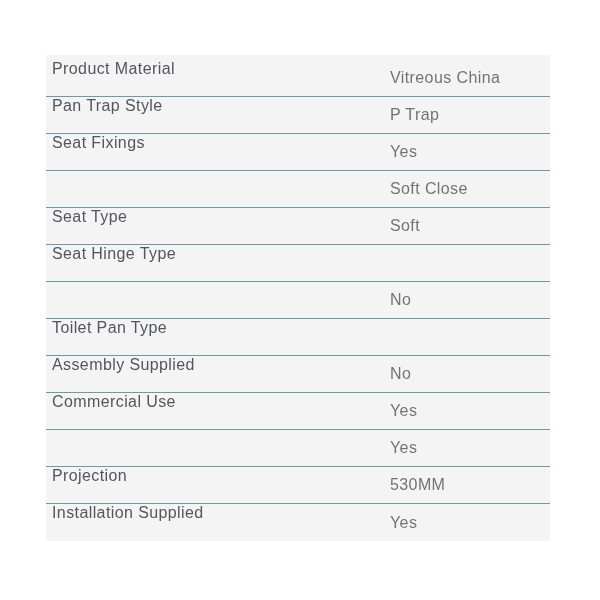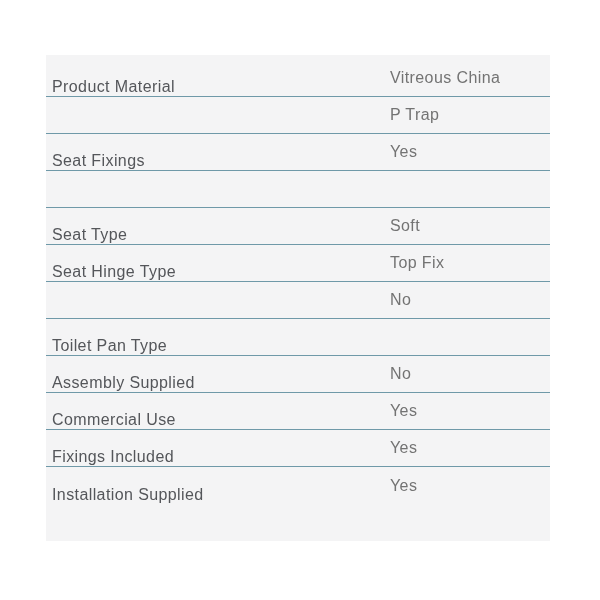--- a/index.html
+++ b/index.html
@@ -27,21 +27,21 @@
     padding-top: 5px;
     box-sizing: border-box;
     overflow: hidden;
   }
   .spec-row {
     position: relative;
     height: 37px;
     box-sizing: border-box;
     border-bottom: 1px solid #6f99a8;
     display: flex;
-    align-items: flex-end;
+    align-items: flex-start;
   }
   .spec-row:last-child {
     border-bottom: none;
   }
   .spec-label {
     padding-left: 6px;
     font-size: 16px;
     letter-spacing: 0.4px;
     color: #54565a;
     white-space: nowrap;
@@ -63,52 +63,56 @@
 <body>
 
 <div class="page">
   <div class="spec-table" id="spec-table">
 
   <div class="spec-row">
         <span class="spec-label">Product Material</span>
         <span class="spec-value">Vitreous China</span>
       </div>
       <div class="spec-row">
+        <span class="spec-label">Pan Trap Style</span>
         <span class="spec-value">P Trap</span>
       </div>
       <div class="spec-row">
         <span class="spec-label">Seat Fixings</span>
         <span class="spec-value">Yes</span>
       </div>
       <div class="spec-row">
+        <span class="spec-value">Soft Close</span>
       </div>
       <div class="spec-row">
         <span class="spec-label">Seat Type</span>
         <span class="spec-value">Soft</span>
       </div>
       <div class="spec-row">
         <span class="spec-label">Seat Hinge Type</span>
-        <span class="spec-value">Top Fix</span>
       </div>
       <div class="spec-row">
         <span class="spec-value">No</span>
       </div>
       <div class="spec-row">
         <span class="spec-label">Toilet Pan Type</span>
       </div>
       <div class="spec-row">
         <span class="spec-label">Assembly Supplied</span>
         <span class="spec-value">No</span>
       </div>
       <div class="spec-row">
         <span class="spec-label">Commercial Use</span>
         <span class="spec-value">Yes</span>
       </div>
       <div class="spec-row">
-        <span class="spec-label">Fixings Included</span>
         <span class="spec-value">Yes</span>
+      </div>
+      <div class="spec-row">
+        <span class="spec-label">Projection</span>
+        <span class="spec-value">530MM</span>
       </div>
       <div class="spec-row">
         <span class="spec-label">Installation Supplied</span>
         <span class="spec-value">Yes</span>
       </div>
     </div>
 </div>
 
 </body></html>

